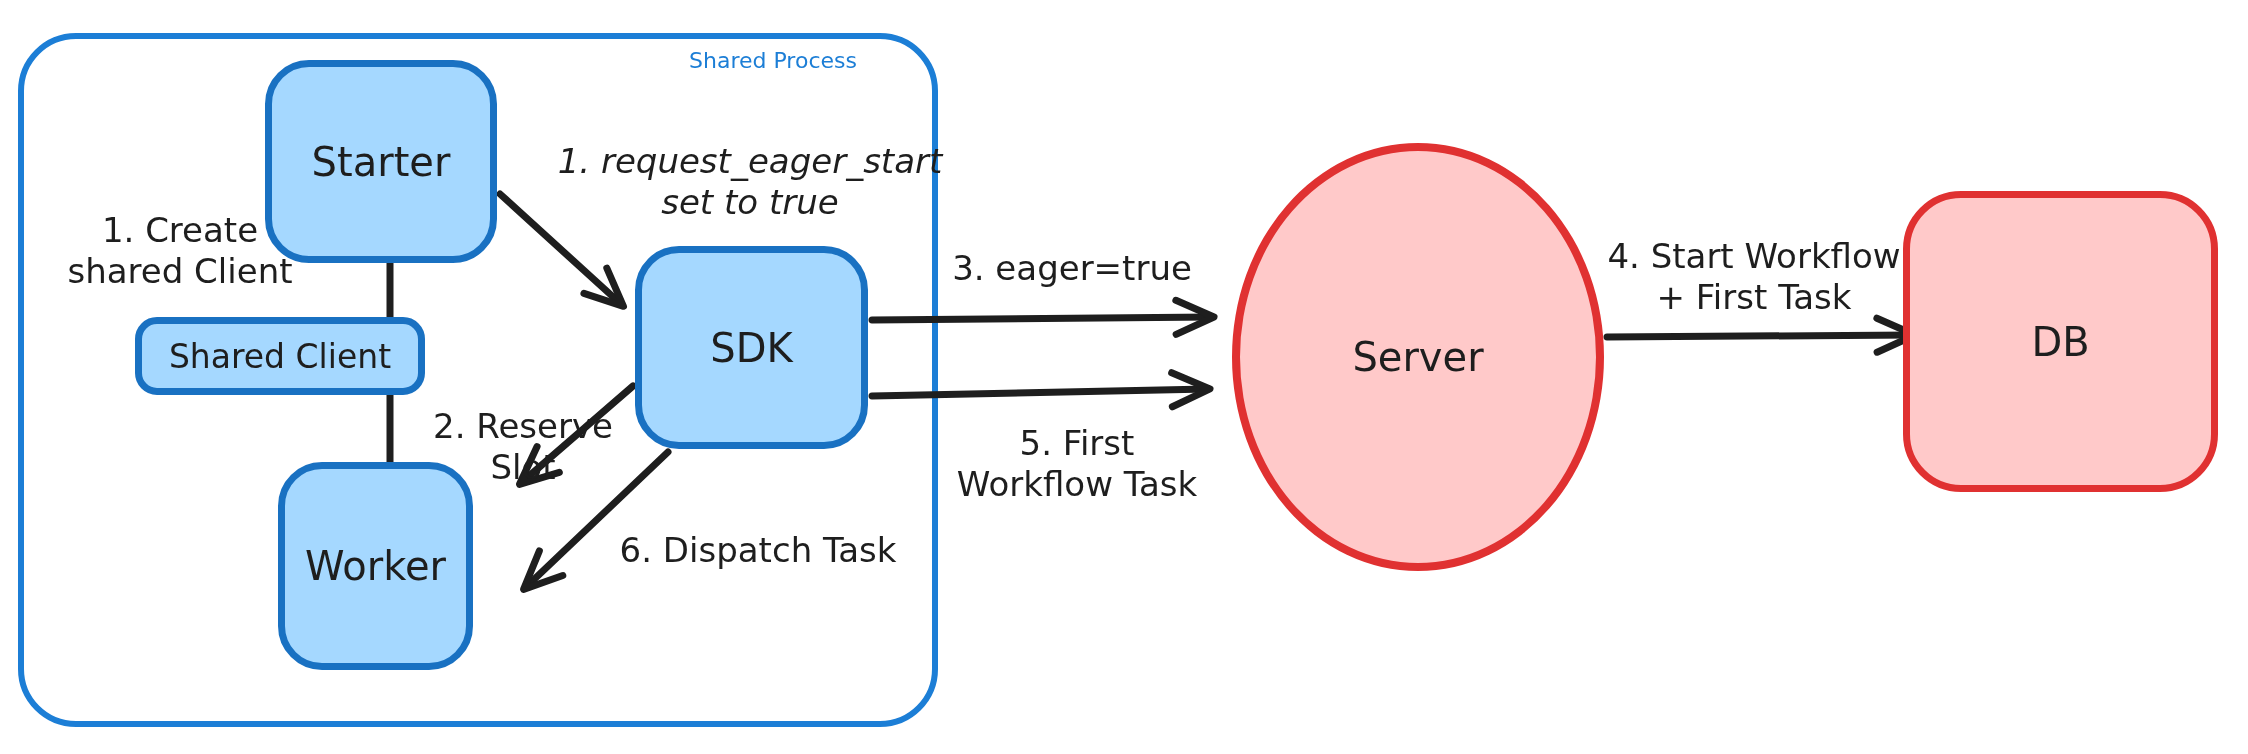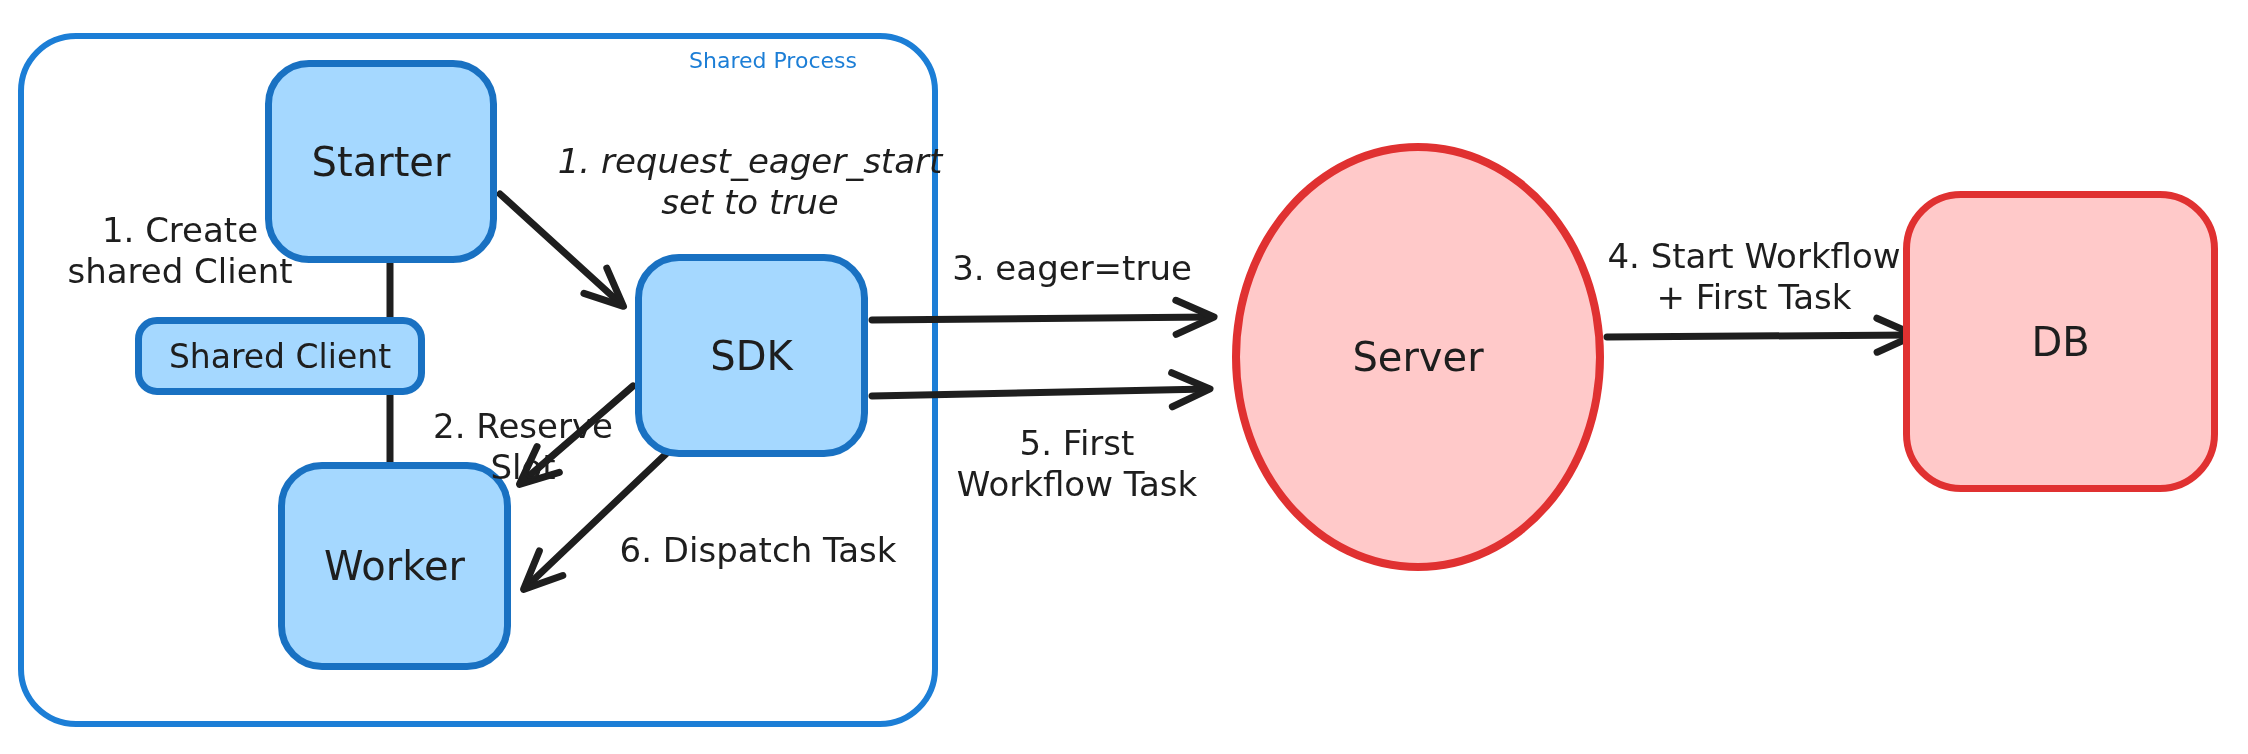--- a/index.html
+++ b/index.html
@@ -73,22 +73,22 @@
     position: absolute;
     transform: translateX(-50%);
     text-align: center;
     white-space: pre-line;
     font-size: 34px;
     line-height: 1.22;
     color: var(--text-color, #1e1e1e);
   }
   #node-starter      { left: 265px; top: 60px;  width: 232px; height: 203px; border-radius: 44px; }
   #node-shared-client{ left: 135px; top: 317px; width: 290px; height: 78px;  border-radius: 22px; font-size: 33px; }
-  #node-worker       { left: 278px; top: 462px; width: 233px; height: 208px; border-radius: 44px; }
-  #node-sdk          { left: 635px; top: 254px; width: 233px; height: 203px; border-radius: 44px; }
+  #node-worker       { left: 278px; top: 462px; width: 195px; height: 208px; border-radius: 44px; }
+  #node-sdk          { left: 635px; top: 246px; width: 233px; height: 203px; border-radius: 44px; }
   #node-server       { left: 1232px; top: 143px; width: 372px; height: 428px; border-radius: 50%; border-width: 8px; }
   #node-db           { left: 1903px; top: 191px; width: 315px; height: 301px; border-radius: 58px; }
   #ann-create-shared-client { left: 180px;  top: 210px; }
   #ann-request-eager-start  { left: 750px;  top: 141px; font-style: italic; }
   #ann-reserve-slot         { left: 523px;  top: 366px; margin-top: 40px; }
   #ann-eager-true           { left: 1072px; top: 248px; }
   #ann-first-workflow-task  { left: 1077px; top: 423px; }
   #ann-start-workflow       { left: 1742px; top: 236px; margin-left: 12px; }
   #ann-dispatch-task        { left: 758px;  top: 530px; }
 </style>

